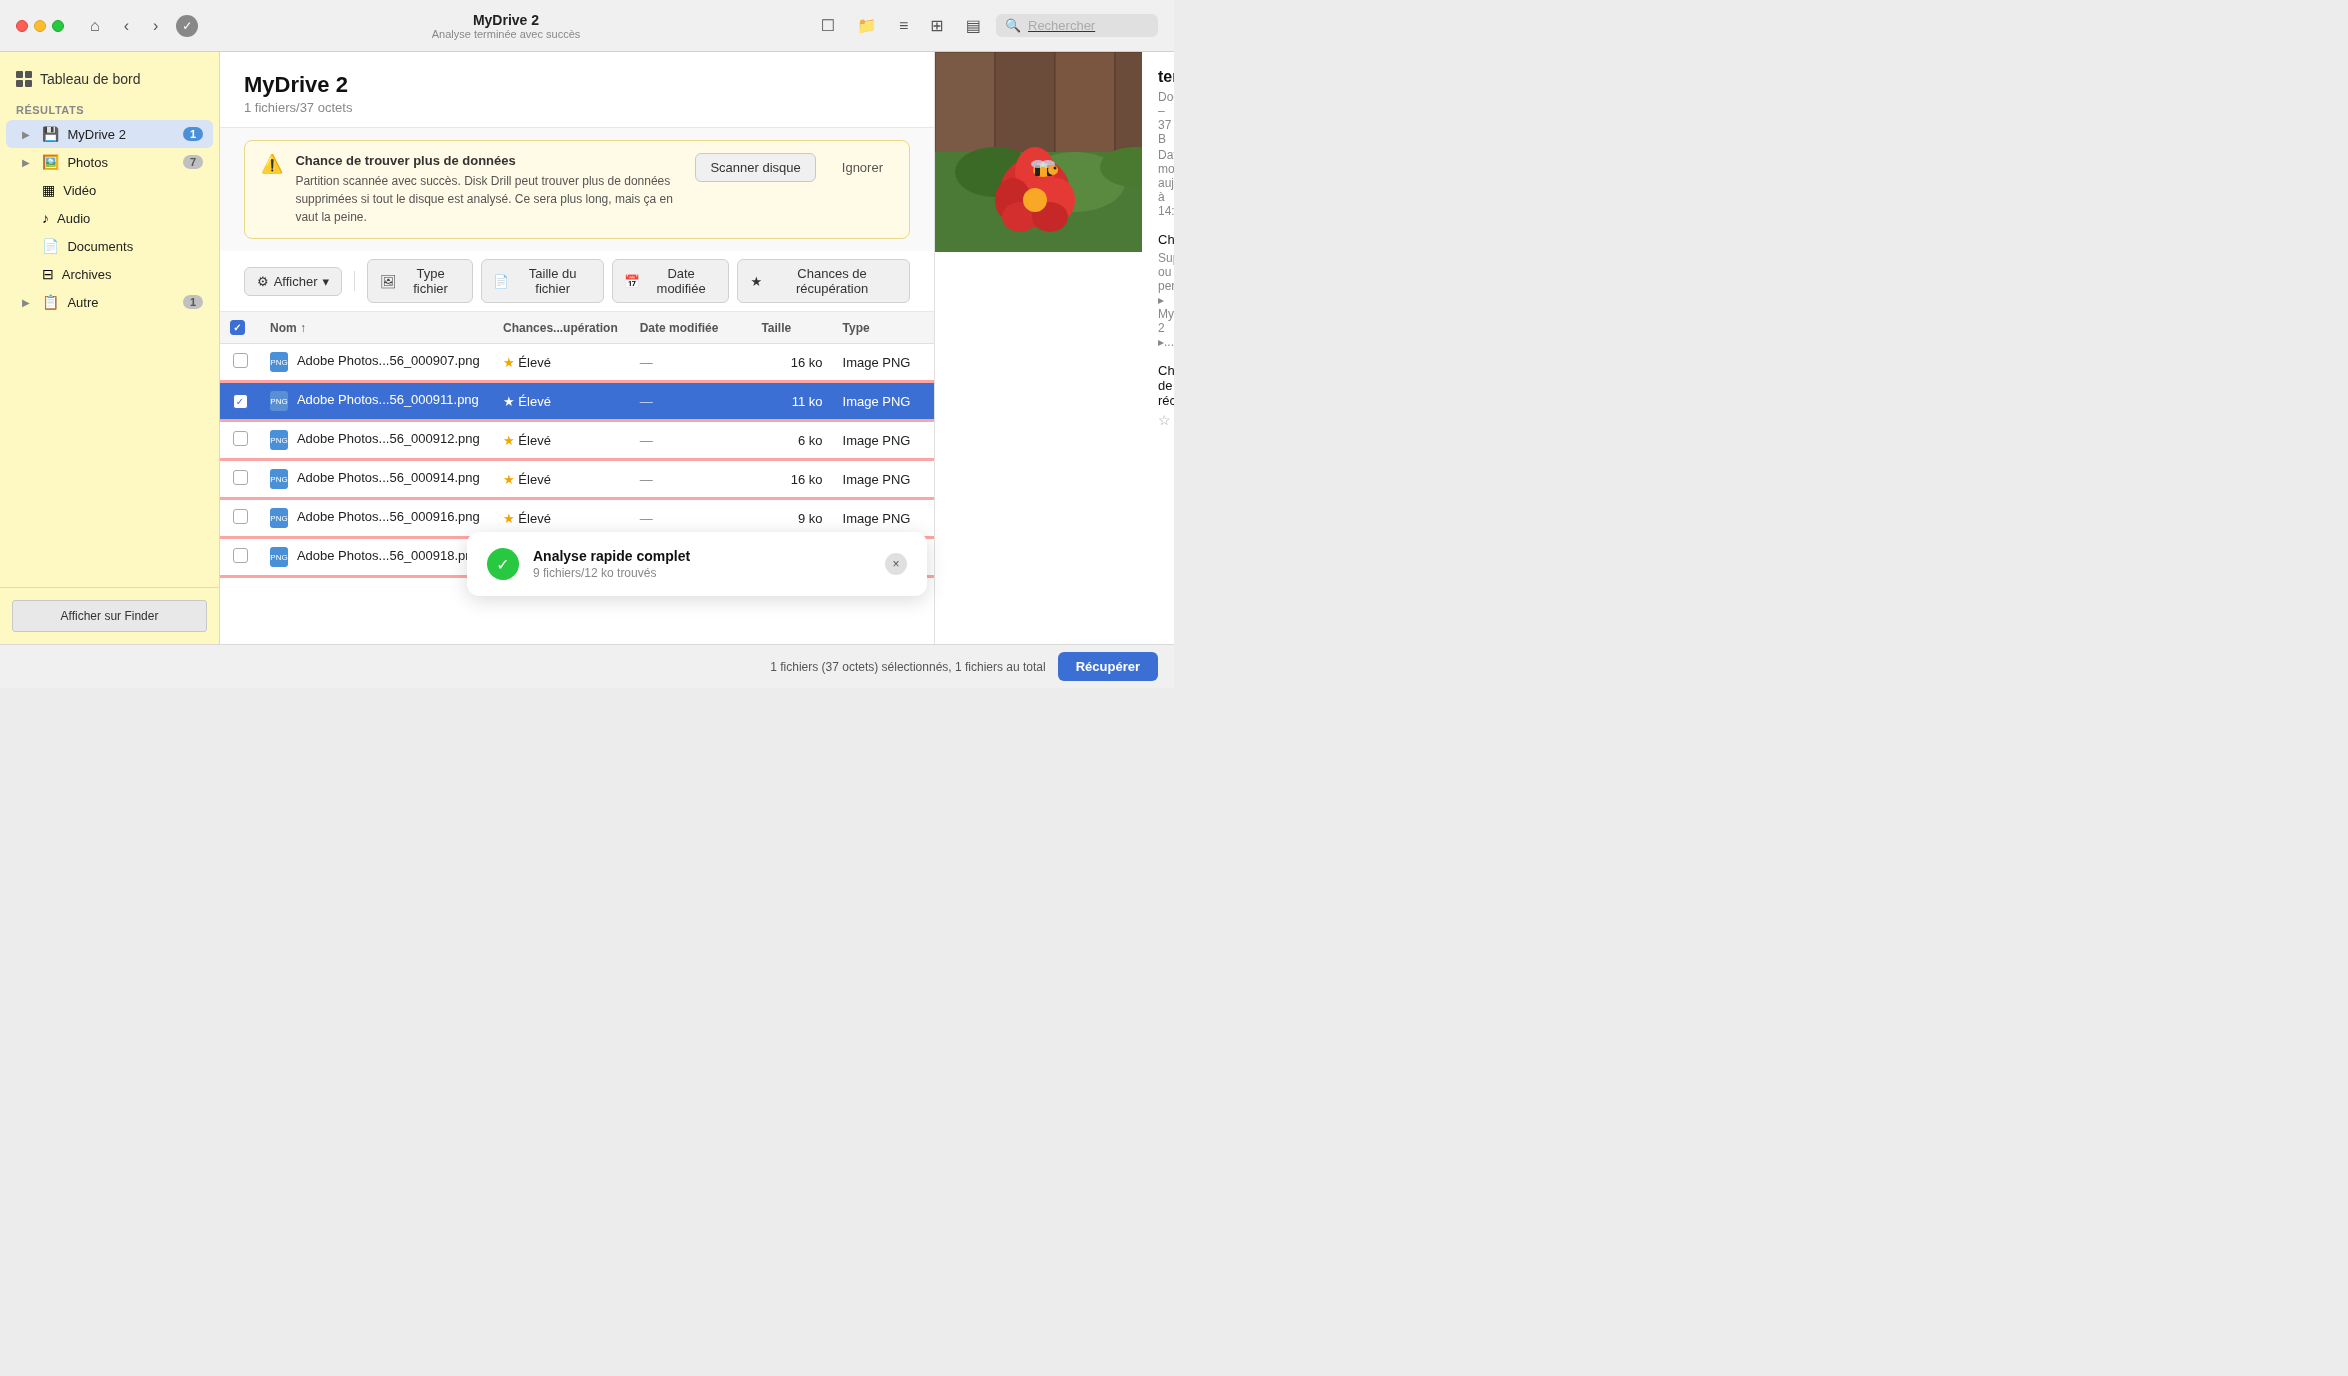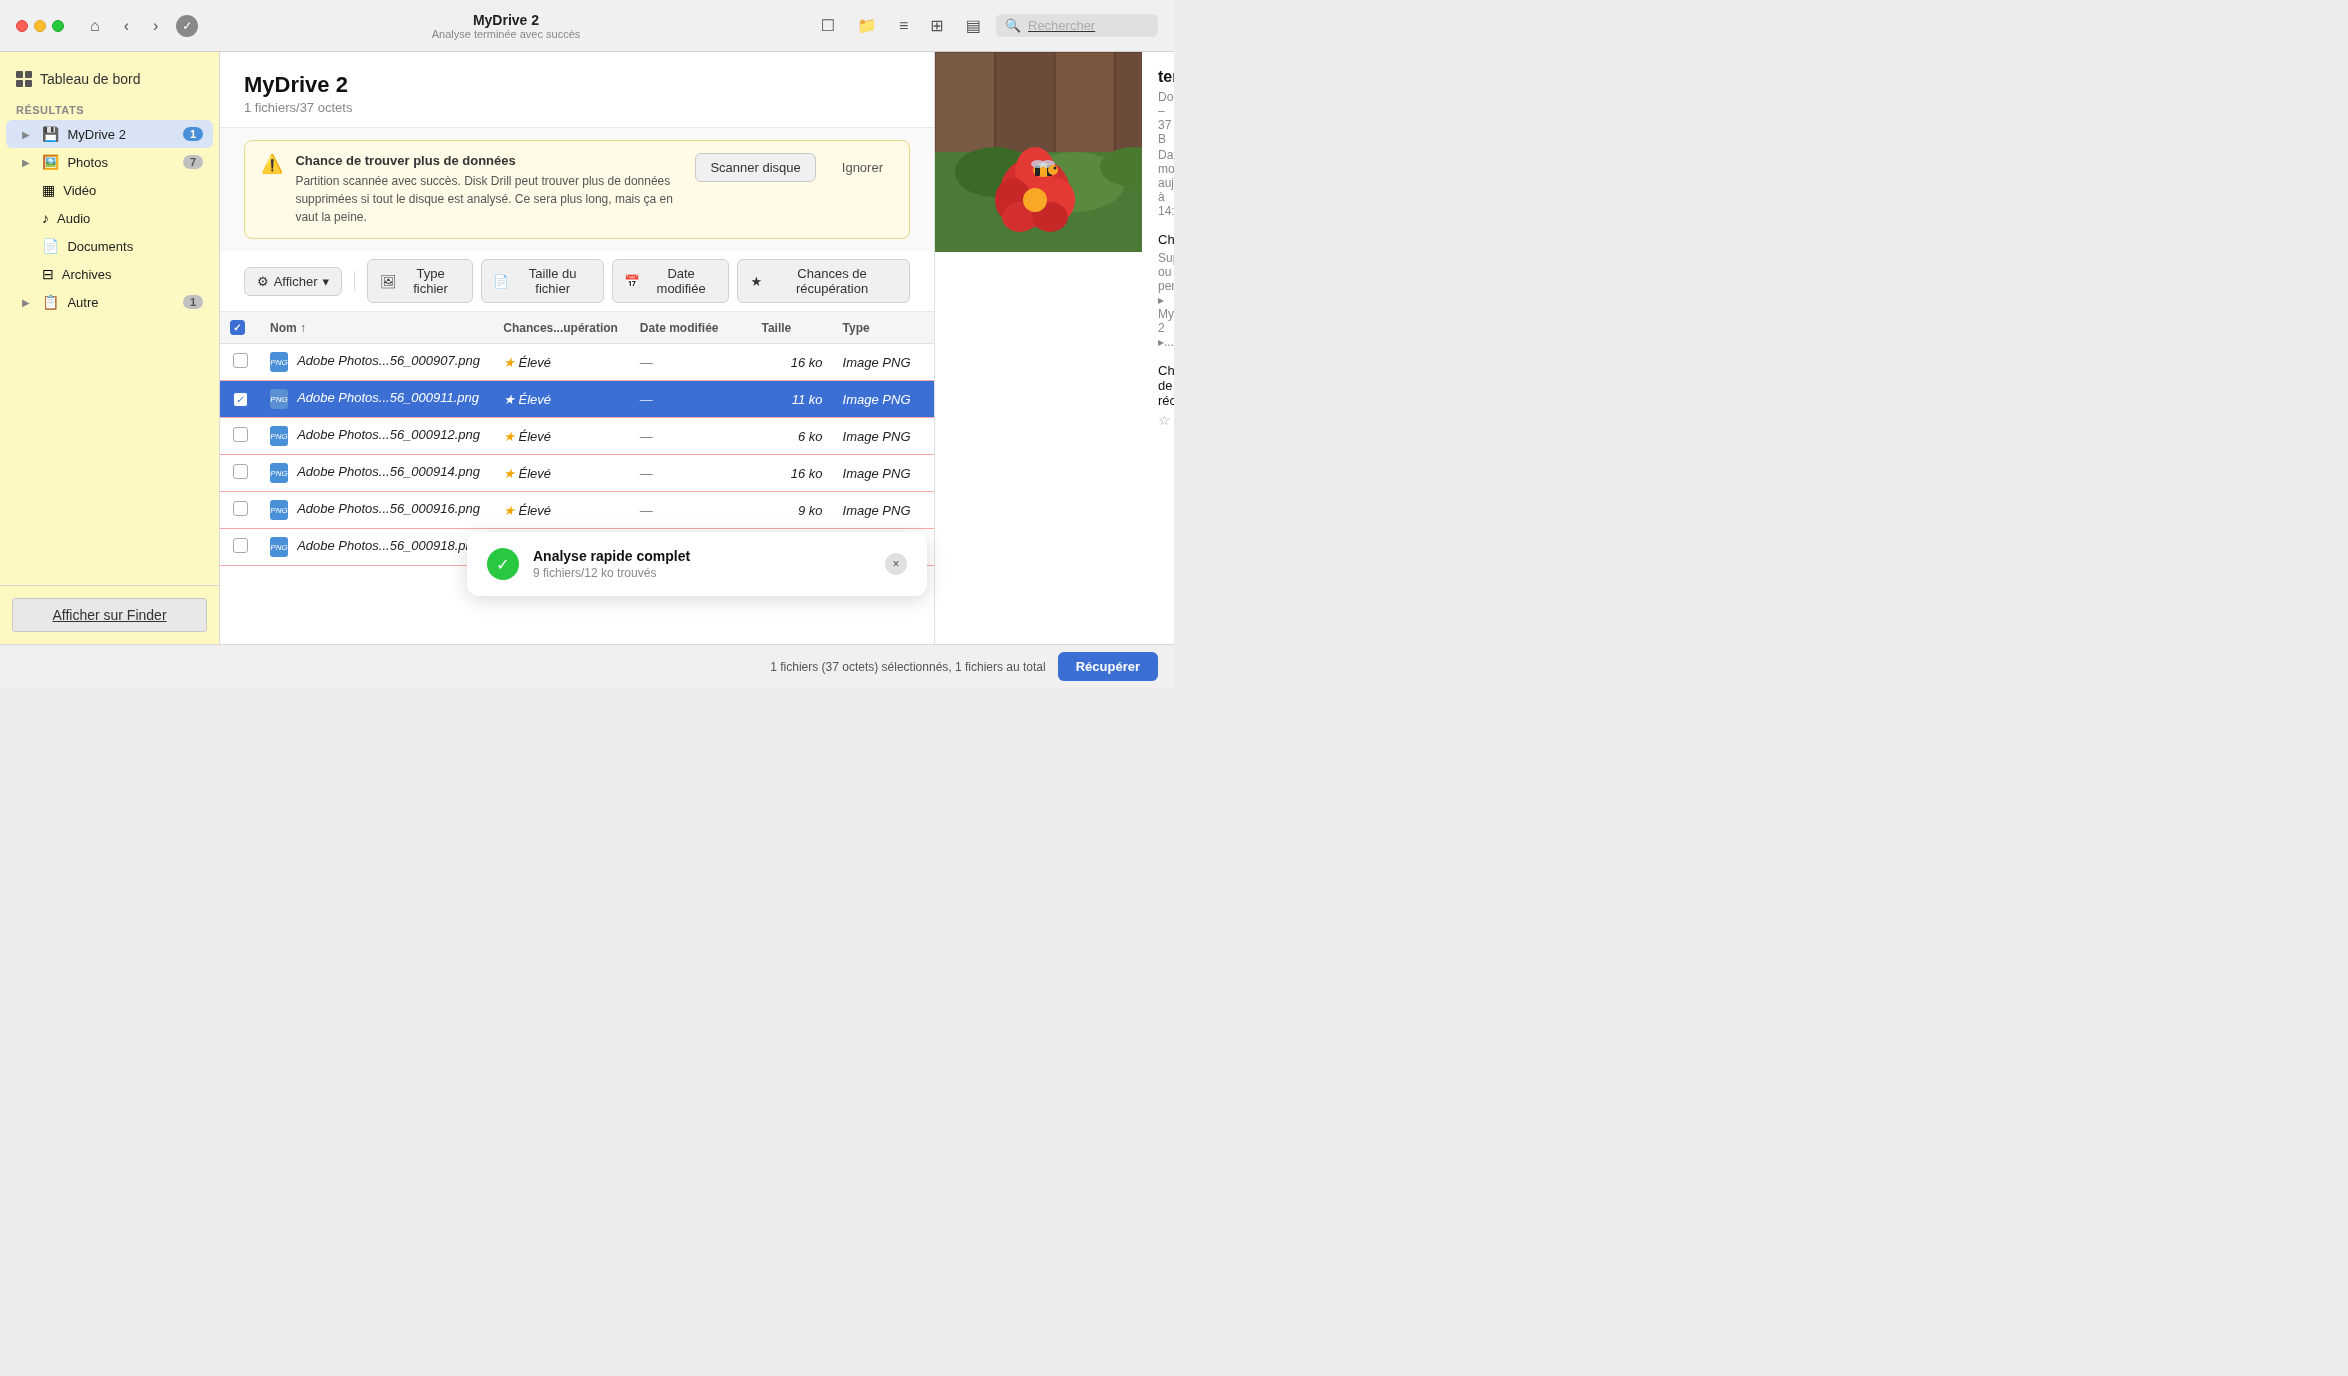--- a/index.html
+++ b/index.html
@@ -204,24 +204,23 @@
       padding: 12px;
       border-top: 1px solid #d8d8d8;
     }
     .finder-btn {
       width: 100%;
       padding: 8px 16px;
       background: #e8e8e8;
       border: 1px solid #c8c8c8;
       border-radius: 3px;
       cursor: pointer;
-      font-size: 14px;
+      font-size: 12px;
       color: #333;
       text-align: center;
-      text-decoration: underline;
     }
 
     
     .content-area {
       flex: 1;
       display: flex;
       flex-direction: column;
       overflow: hidden;
       background: #f9f9f9;
     }
@@ -343,23 +342,22 @@
       padding: 8px 10px;
       font-size: 12px;
       color: #555;
       font-weight: 600;
       white-space: nowrap;
     }
     .file-table td {
       padding: 8px 10px;
       font-size: 13px;
       color: #222;
-      border-bottom: 1px solid #fca5a5;
+      border-bottom: 3px solid #fca5a5;
       white-space: nowrap;
-      font-style: italic;
     }
     .file-table tbody tr.selected {
       background: #3b6fd4;
       color: white;
     }
     .file-table tbody tr.selected td { color: white; }
 
     .col-check { width: 40px; text-align: center; }
     .col-name { min-width: 200px; }
     .col-chances { min-width: 120px; }

